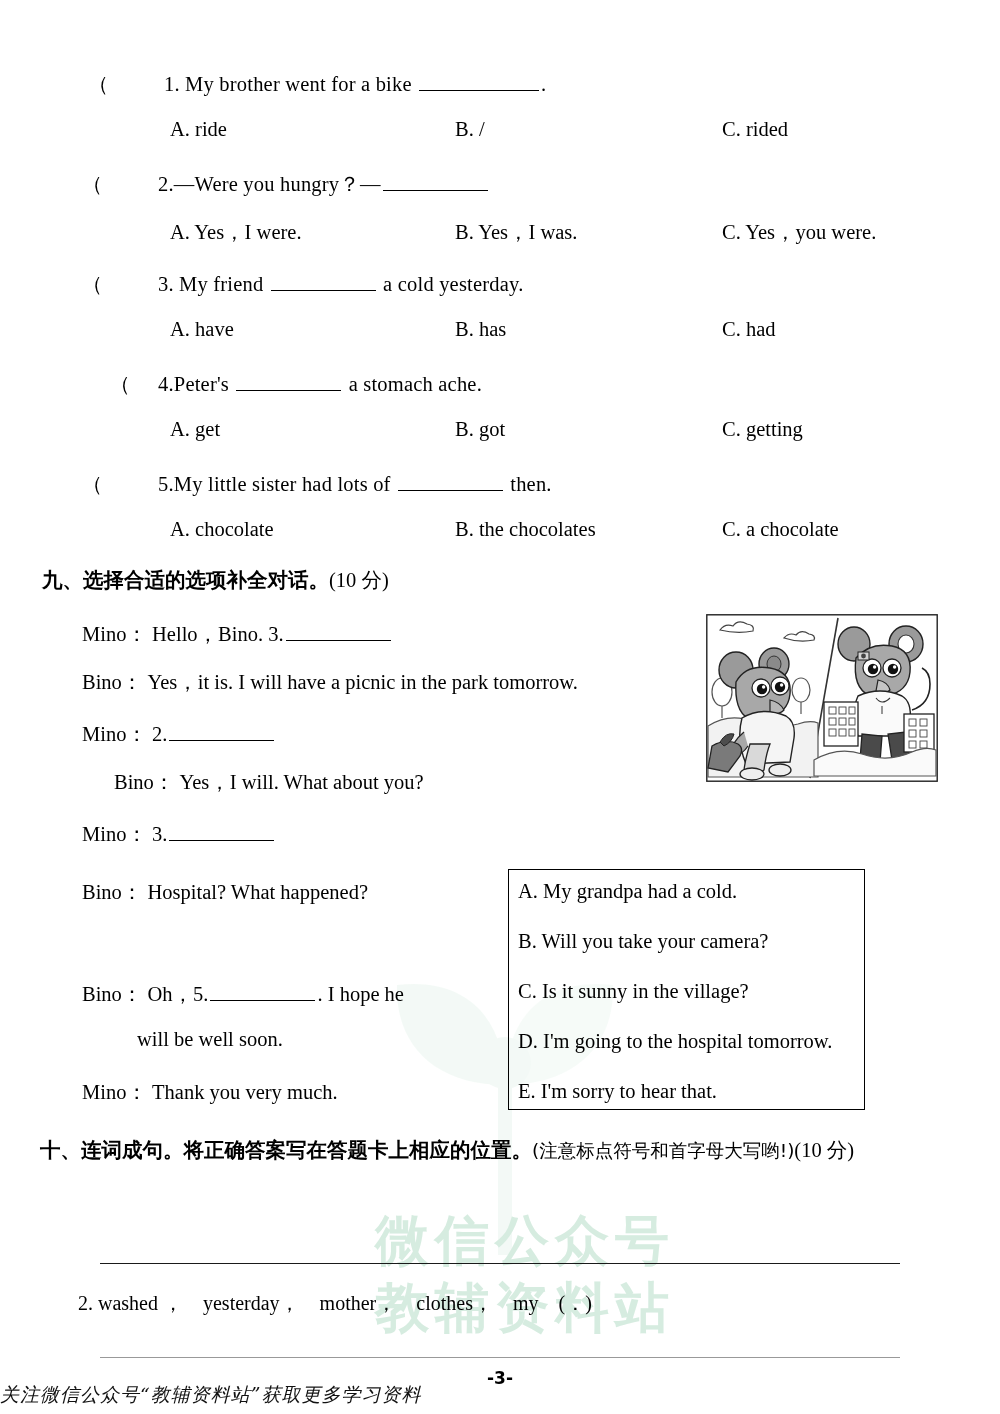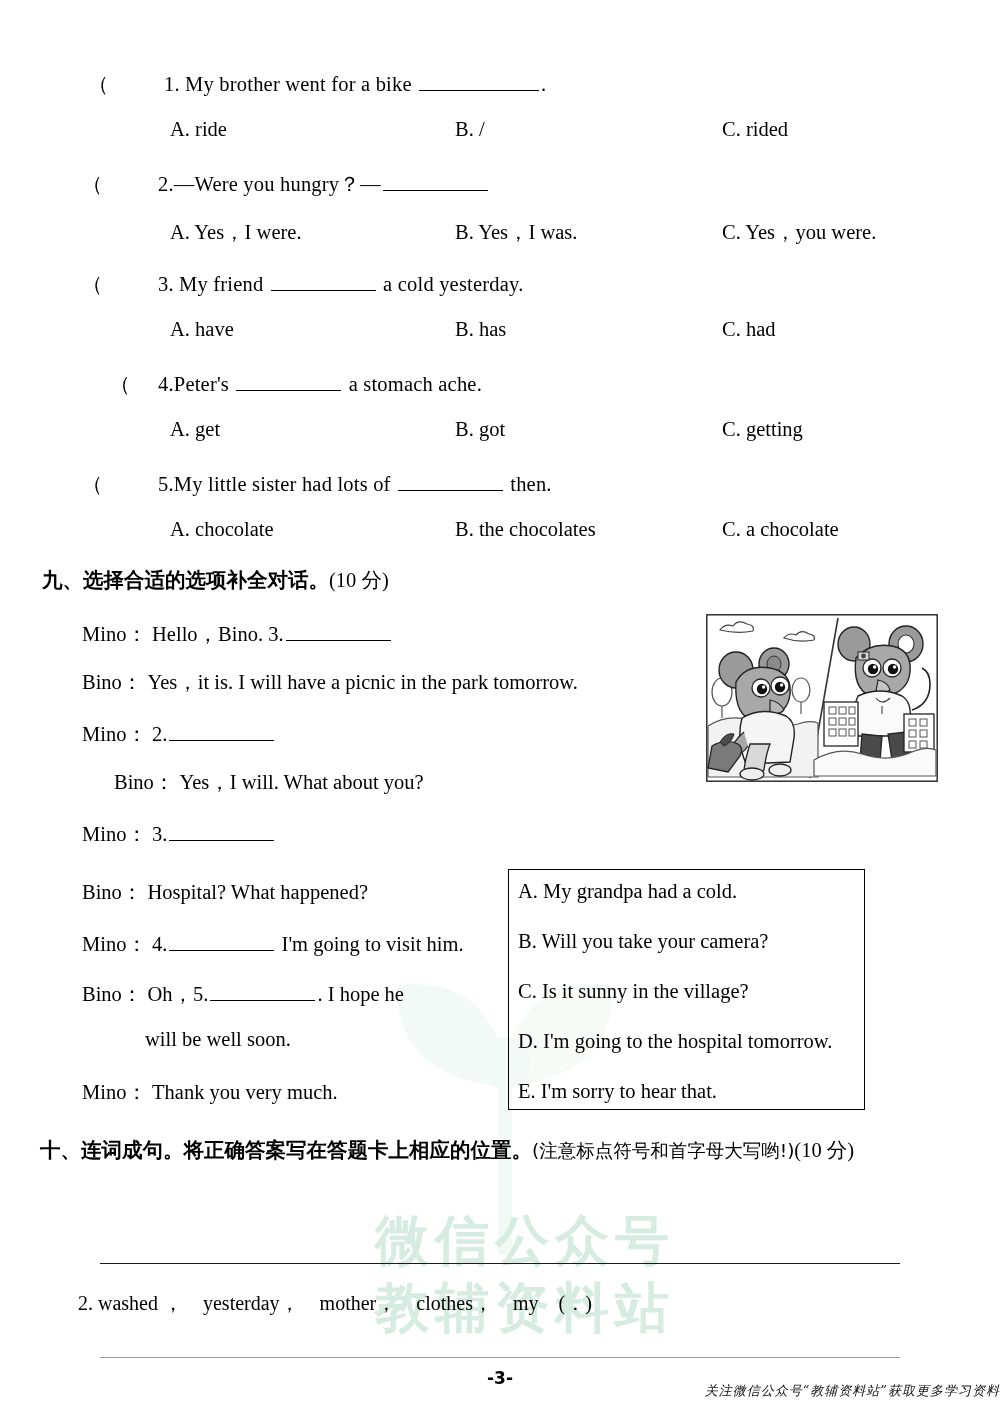--- a/index.html
+++ b/index.html
@@ -149,24 +149,24 @@
     top: 1368px;
     text-align: center;
     font-family: "DejaVu Sans", "Liberation Sans", sans-serif;
     font-weight: bold;
     font-size: 17px;
   }
   .footer-note {
     position: absolute;
     left: 0; right: 0;
     top: 1382px;
-    text-align: right;
+    text-align: left;
     font-family: "DejaVu Serif", serif;
     font-style: italic;
-    font-size: 13px;
+    font-size: 19px;
     letter-spacing: 1px;
     color: #111;
   }
 
   
   .illus {
     position: absolute;
     left: 706px;
     top: 614px;
     width: 232px;
@@ -256,29 +256,26 @@
   </div>
 
   <div class="dlg-line" style="left:82px; top:818px;">
     <span class="spk">Mino：</span>&nbsp;<span>3.</span><span class="blank" style="width:105px;"></span>
   </div>
 
   <div class="dlg-line" style="left:82px; top:878px;">
     <span class="spk">Bino：</span>&nbsp;<span>Hospital? What happened?</span>
   </div>
 
-  <div class="dlg-line" style="left:82px; top:928px;">
-    <span class="spk">Mino：</span>&nbsp;<span>4.</span><span class="blank" style="width:105px;"></span><span> I'm going to visit him.</span>
-  </div>
 
   <div class="dlg-line" style="left:82px; top:978px;">
     <span class="spk">Bino：</span>&nbsp;<span>Oh，5.</span><span class="blank" style="width:105px;"></span><span>. I hope he</span>
   </div>
 
-  <div class="dlg-line" style="left:145px; top:1028px;text-align:center;">
+  <div class="dlg-line" style="left:137px; top:1028px;text-align:center;">
     <span>will be well soon.</span>
   </div>
 
   <div class="dlg-line" style="left:82px; top:1078px;">
     <span class="spk">Mino：</span>&nbsp;<span>Thank you very much.</span>
   </div>
 
   <div class="opt-box">
     <span class="ob-item" style="top:10px;">A. My grandpa had a cold.</span>
     <span class="ob-item" style="top:60px;">B. Will you take your camera?</span>

